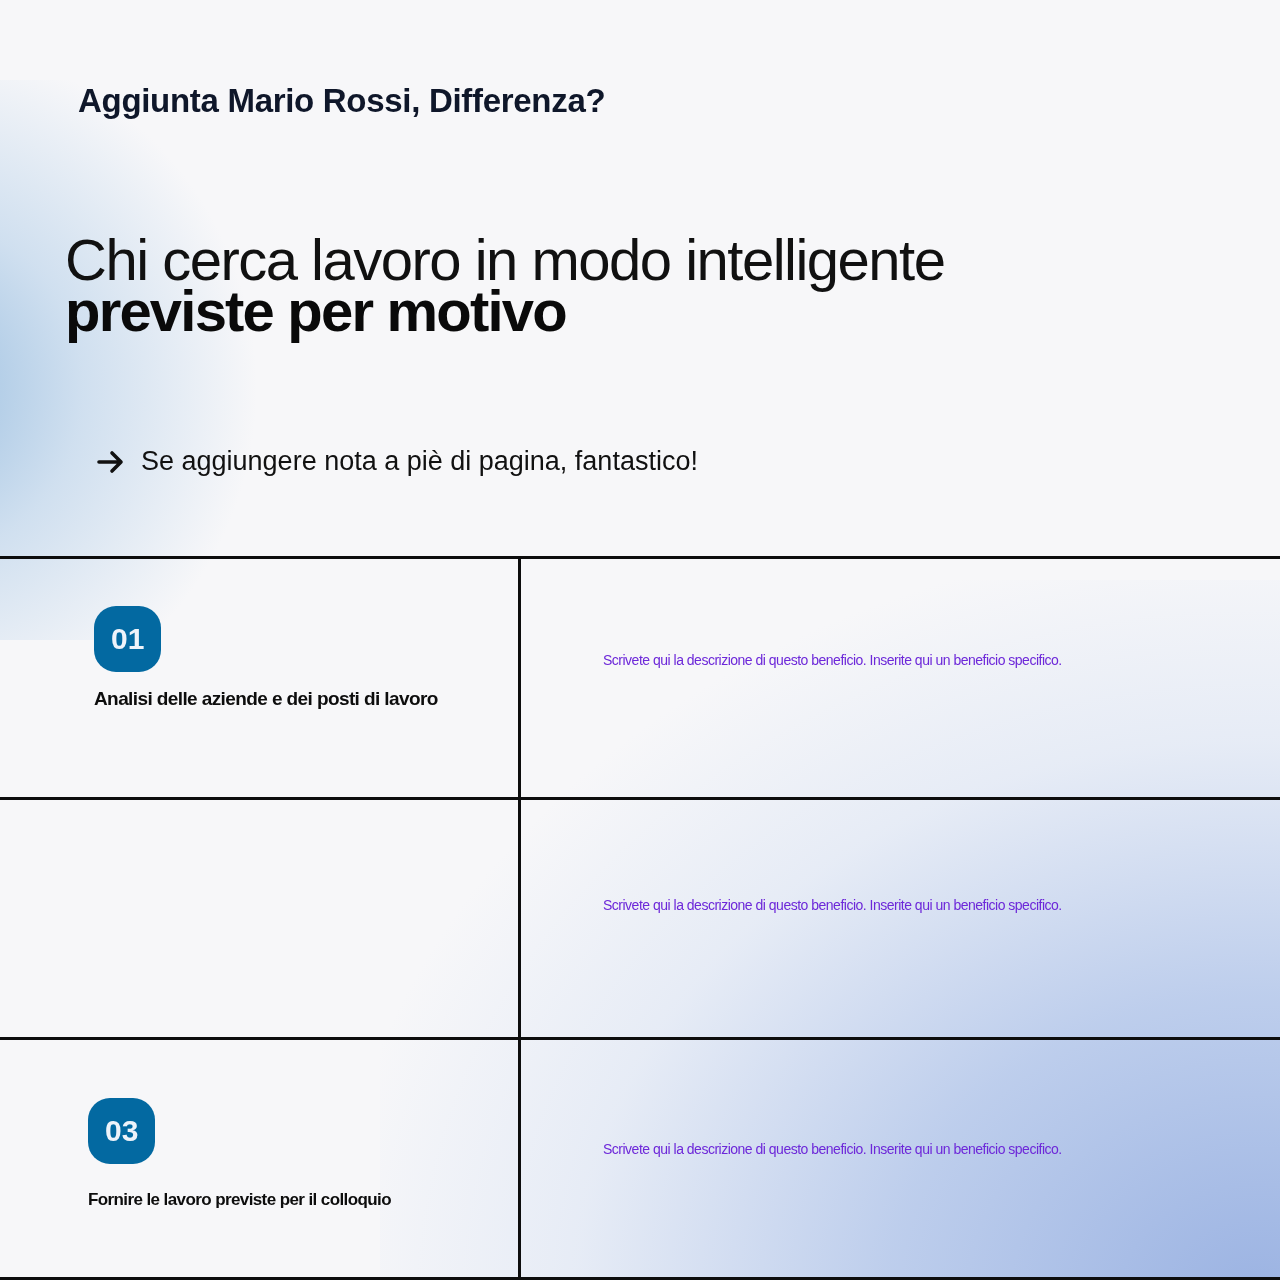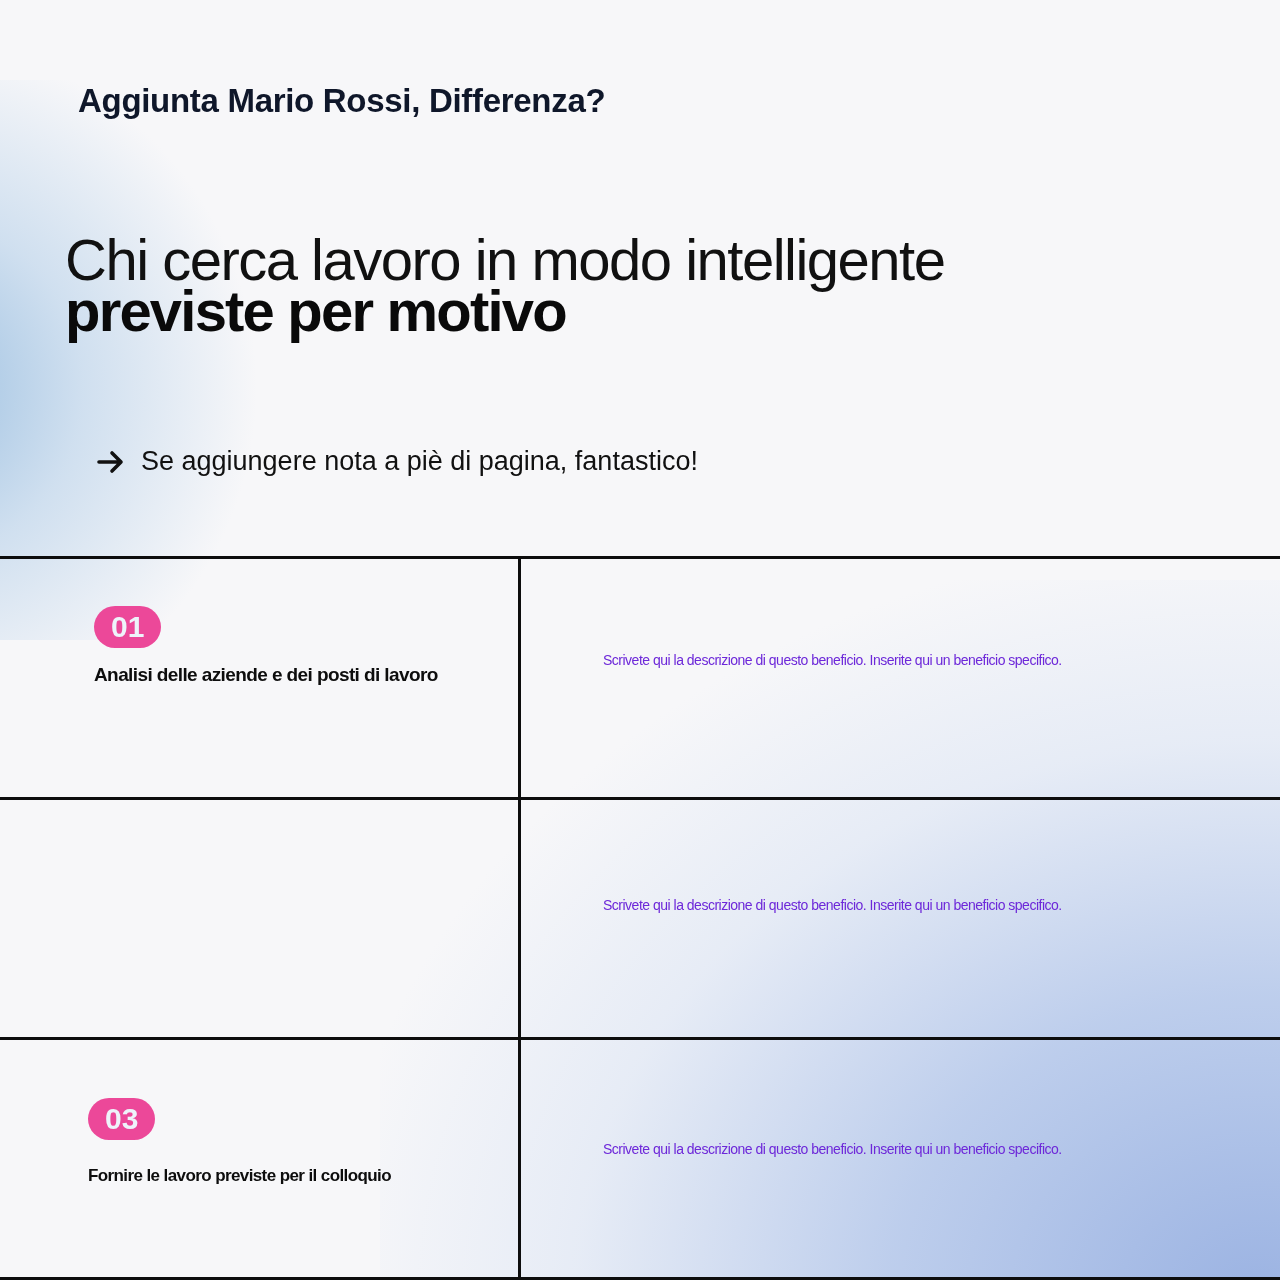--- a/index.html
+++ b/index.html
@@ -35,23 +35,23 @@
     font-size:27px; color:#111;
   }
   .note .arrow { width:32px; height:32px; margin-right:14px; }
   .grid {
     position:absolute; left:0; top:556px; width:1280px; height:724px;
   }
   .hline { position:absolute; left:0; width:1280px; height:3px; background:#0d0d0d; }
   .vline { position:absolute; left:518px; top:0; width:3px; height:724px; background:#0d0d0d; }
   .cell-left { position:absolute; left:94px; }
   .badge {
-    display:inline-block; background:#ec4899; color:#eef3fa;
+    display:inline-block; background:#0369a1; color:#eef3fa;
     font-weight:700; font-size:30px; border-radius:22px;
-    padding:4px 17px; line-height:34px;
+    padding:16px 17px; line-height:34px;
   }
   .item-title { font-weight:700; color:#0d0d0d; letter-spacing:-0.6px; margin-top:16px; white-space:nowrap; }
   .desc {
     position:absolute; left:603px; font-size:14px; color:#6d28d9; letter-spacing:-0.5px; white-space:nowrap;
   }
 </style>
 </head>
 <body>
 
 <div class="bg-left"></div>

